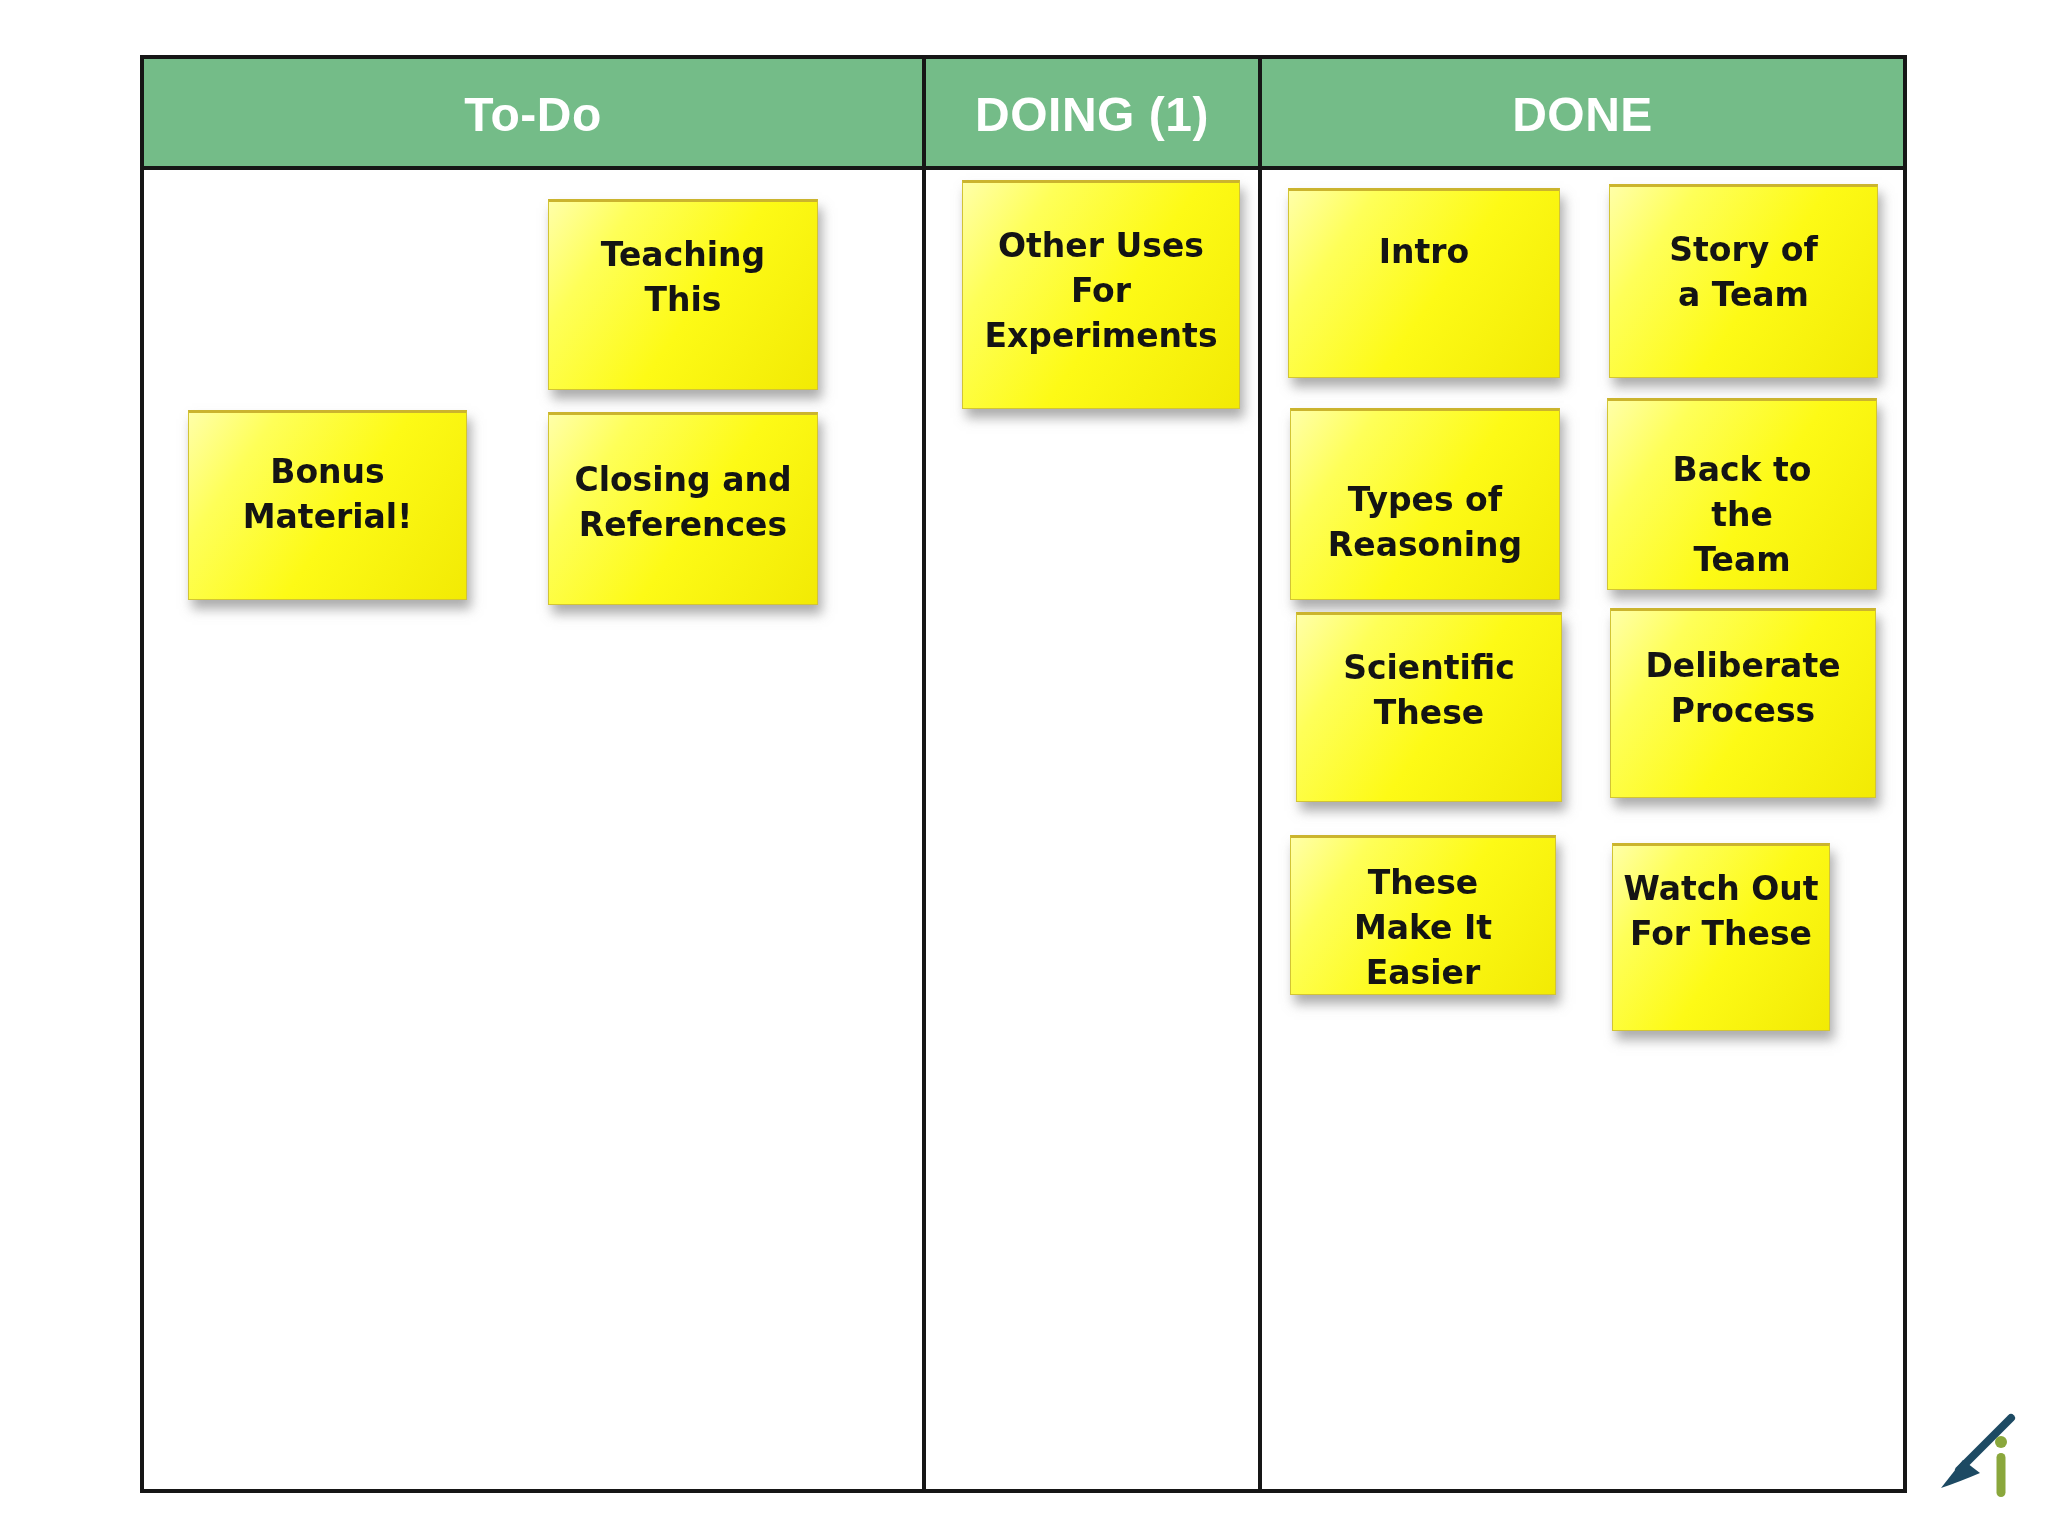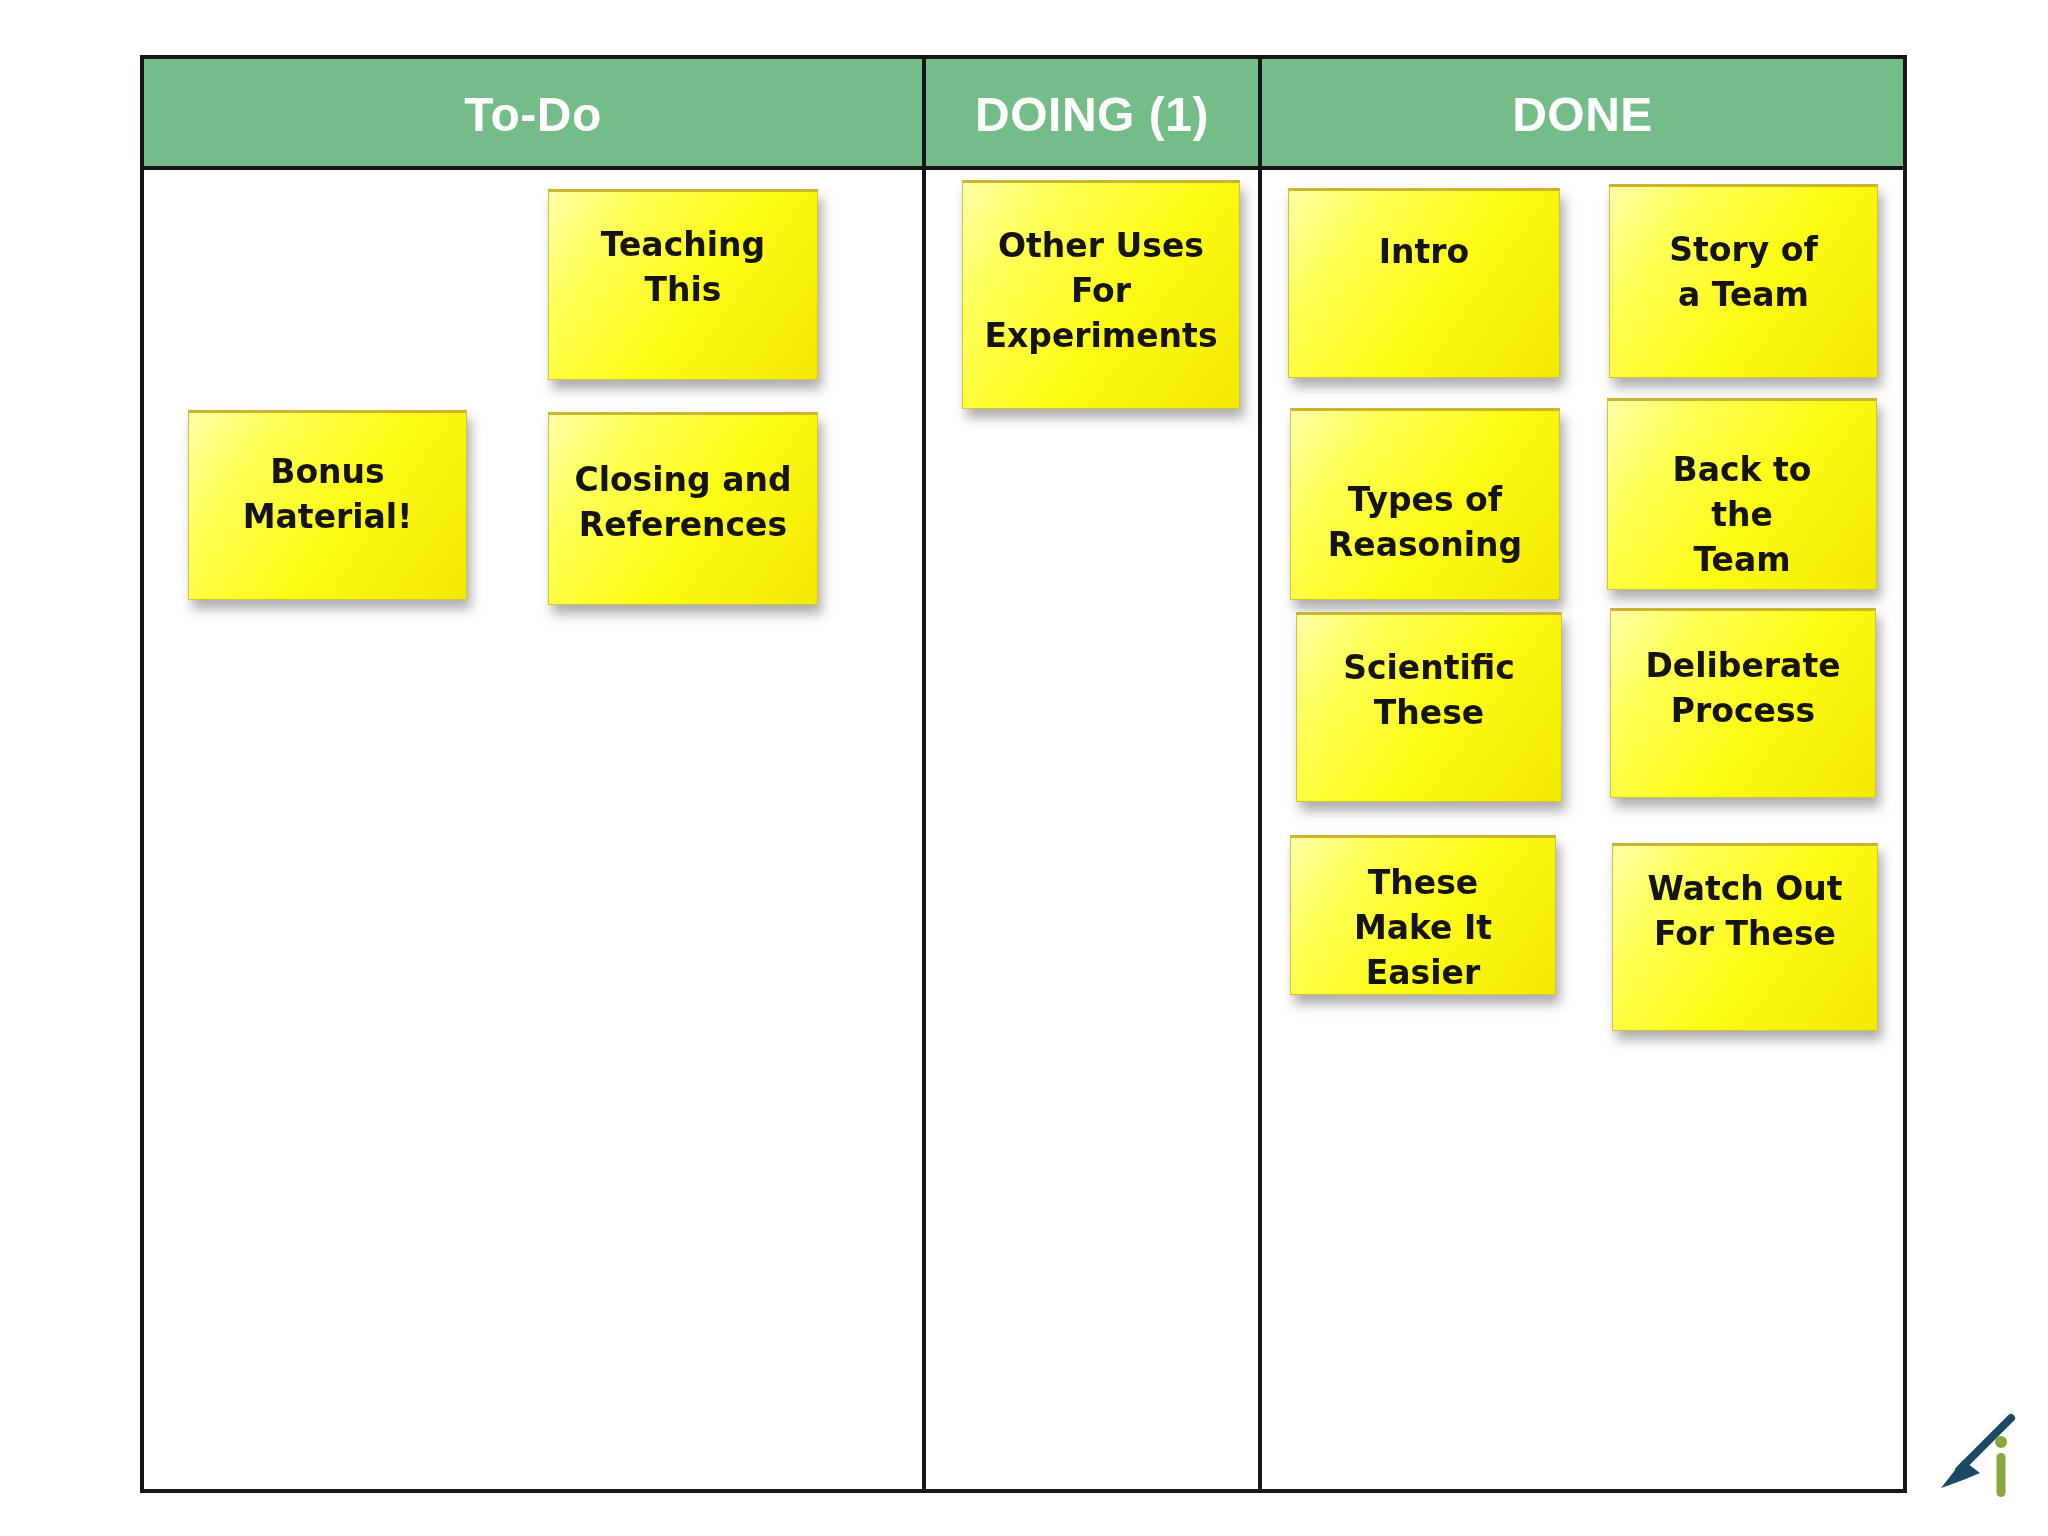--- a/index.html
+++ b/index.html
@@ -44,21 +44,21 @@
 
   <div class="board">
     <div class="header-band"></div>
     <div class="hcell hcell-1">To-Do</div>
     <div class="hcell hcell-2">DOING (1)</div>
     <div class="hcell hcell-3">DONE</div>
     <div class="vline vline-1"></div>
     <div class="vline vline-2"></div>
   </div>
 
-  <div class="note" style="left:548px;top:189px;width:270px;height:191px;padding-top:30px;">Teaching
+  <div class="note" style="left:548px;top:199px;width:270px;height:191px;padding-top:30px;">Teaching
 This</div>
   <div class="note" style="left:188px;top:410px;width:279px;height:190px;padding-top:36px;">Bonus
 Material!</div>
   <div class="note" style="left:548px;top:412px;width:270px;height:193px;padding-top:42px;text-align:center;">Closing and
 References</div>
 
   <div class="note" style="left:962px;top:180px;width:278px;height:229px;padding-top:40px;text-align:center;">Other Uses
 For
 Experiments</div>
 
@@ -70,21 +70,21 @@
   <div class="note" style="left:1607px;top:398px;width:270px;height:192px;padding-top:46px;">Back to
 the
 Team</div>
   <div class="note" style="left:1296px;top:612px;width:266px;height:190px;padding-top:30px;">Scientific
 These</div>
   <div class="note" style="left:1610px;top:600px;width:266px;height:190px;padding-top:32px;margin-top:8px;">Deliberate
 Process</div>
   <div class="note" style="left:1290px;top:835px;width:266px;height:160px;padding-top:22px;">These
 Make It
 Easier</div>
-  <div class="note" style="left:1612px;top:843px;width:266px;height:188px;padding-top:20px;">Watch Out
+  <div class="note" style="left:1612px;top:843px;width:218px;height:188px;padding-top:20px;">Watch Out
 For These</div>
 
   <svg class="logo" viewBox="0 0 96 86">
     <line x1="76" y1="6" x2="24" y2="58" stroke-width="8" stroke-linecap="round" stroke="#1d4a63"></line>
     <path d="M6,76 Q24,70 45,61 L28,48 Q17,62 6,76 Z" fill="#1d4a63"></path>
     <circle cx="66" cy="30" r="6" fill="#8aa73c"></circle>
     <rect x="61.5" y="41" width="9" height="44" rx="4.5" fill="#8aa73c"></rect>
   </svg>
 
 </div>

